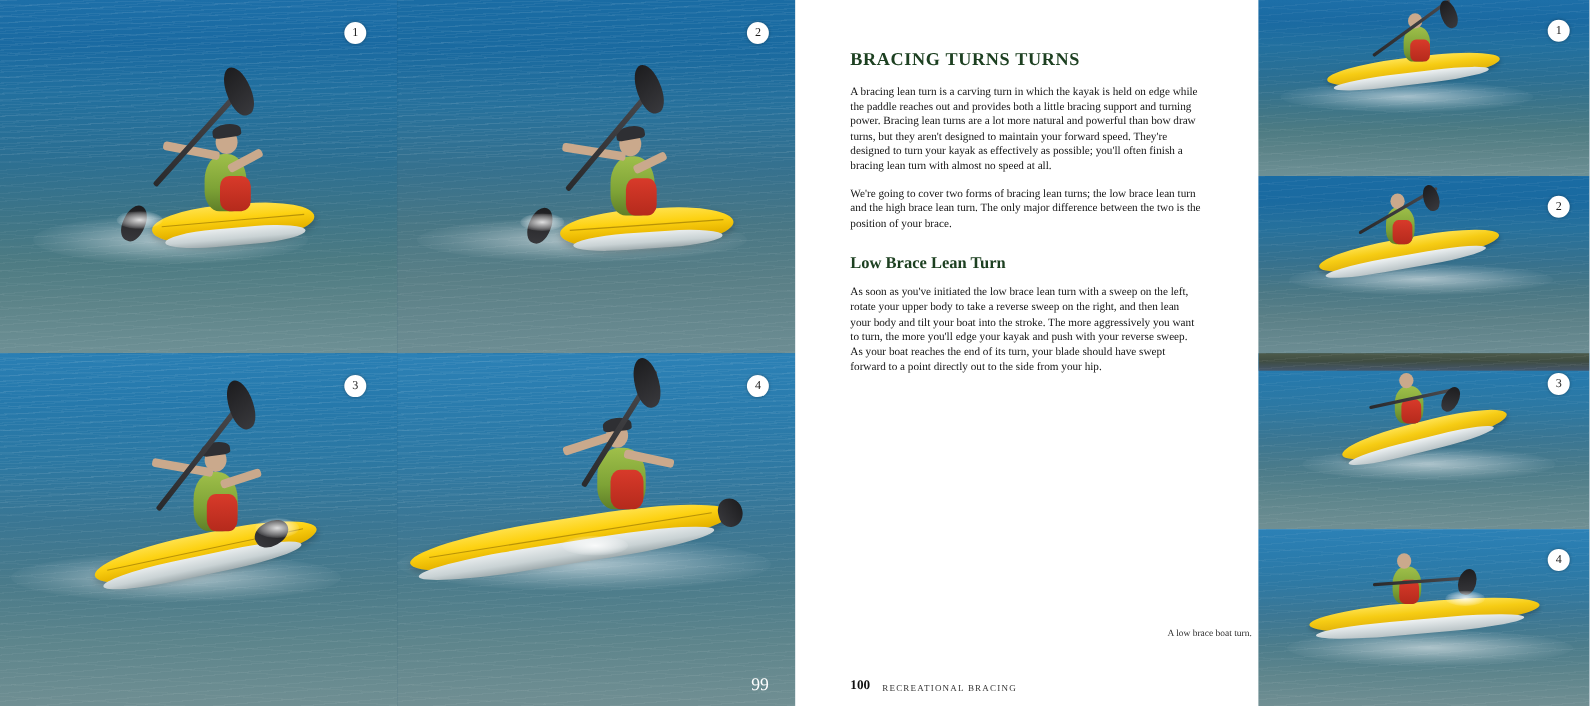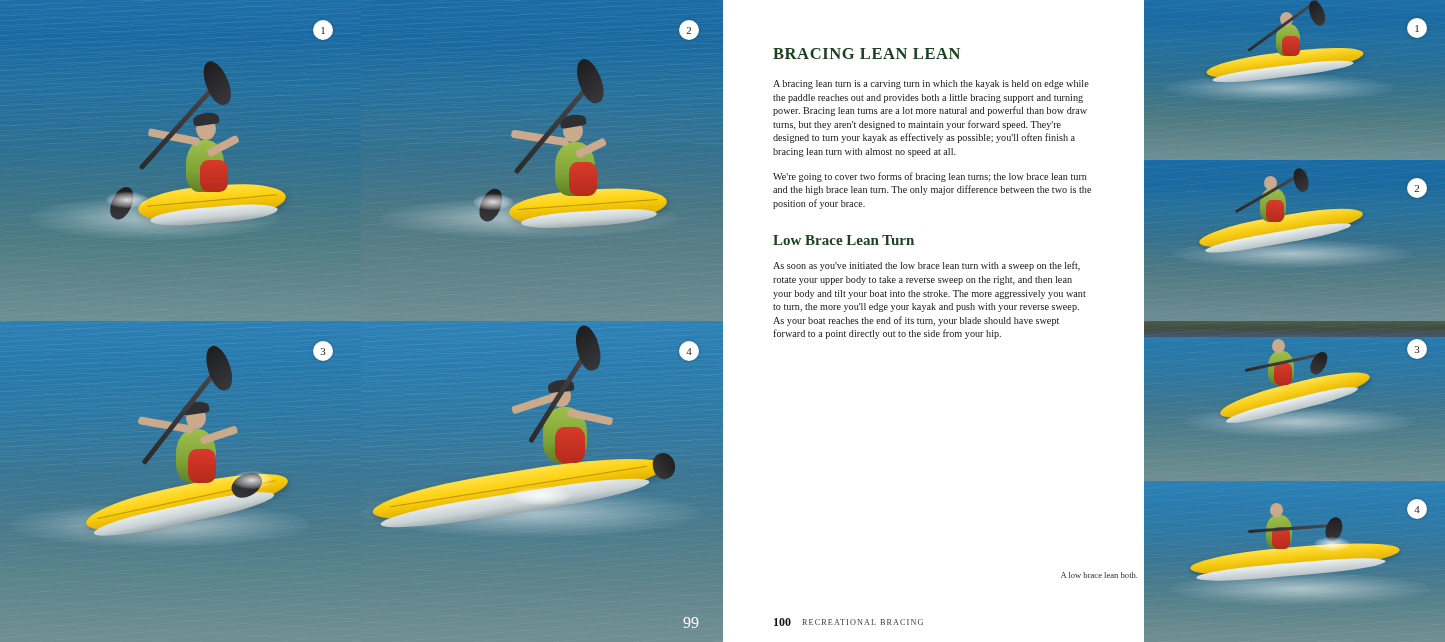--- a/index.html
+++ b/index.html
@@ -207,21 +207,21 @@
     line-height: 13.6px;
     color: #141414;
     margin: 0 0 11px 0;
     text-align: left;
   }
   .folio-right {
     position: absolute;
     left: 50px;
     bottom: 12px;
     display: flex;
-    align-items: center;
+    align-items: flex-end;
     gap: 11px;
   }
   .folio-num {
     font-family: "Liberation Serif", serif;
     font-size: 12px;
     font-weight: bold;
     color: #111;
   }
   .folio-title {
     font-family: "Liberation Serif", serif;
@@ -366,35 +366,35 @@
       </div>
       <div class="badge" style="top:20px; right:24px;">4</div>
       <div class="folio-left">99</div>
     </div>
 
   </div>
 
   <div class="right-page">
 
     <div class="text-col">
-      <h1 class="heading">BRACING LEAN LEAN</h1>
+      <h1 class="heading">BRACING TURNS TURNS</h1>
 
       <p class="body">A bracing lean turn is a carving turn in which the kayak is held on edge while the paddle reaches out and provides both a little bracing support and turning power. Bracing lean turns are a lot more natural and powerful than bow draw turns, but they aren't designed to maintain your forward speed. They're designed to turn your kayak as effectively as possible; you'll often finish a bracing lean turn with almost no speed at all.</p>
       <p class="body">We're going to cover two forms of bracing lean turns; the low brace lean turn and the high brace lean turn. The only major difference between the two is the position of your brace.</p>
 
       <h2 class="subheading">Low Brace Lean Turn</h2>
       <p class="body">As soon as you've initiated the low brace lean turn with a sweep on the left, rotate your upper body to take a reverse sweep on the right, and then lean your body and tilt your boat into the stroke. The more aggressively you want to turn, the more you'll edge your kayak and push with your reverse sweep. As your boat reaches the end of its turn, your blade should have swept forward to a point directly out to the side from your hip.</p>
 
       <div class="folio-right">
         <span class="folio-num">100</span>
         <span class="folio-title">RECREATIONAL BRACING</span>
       </div>
     </div>
 
-    <div class="caption">A low brace lean both.</div>
+    <div class="caption">A low brace boat turn.</div>
 
     <div class="strip">
 
       <div class="photo water-a">
         <div class="ripples"></div>
         <div class="scene">
           <div class="wake" style="left:20px; top:74px; width:230px; height:28px;"></div>
           <div class="mini-kayak" style="left:62px; top:52px; width:158px; height:22px; transform:rotate(-7deg);"></div>
           <div class="mini-hull" style="left:68px; top:66px; width:142px; height:11px; transform:rotate(-7deg);"></div>
           <div class="paddler-torso" style="left:132px; top:24px; width:24px; height:32px;"></div>

